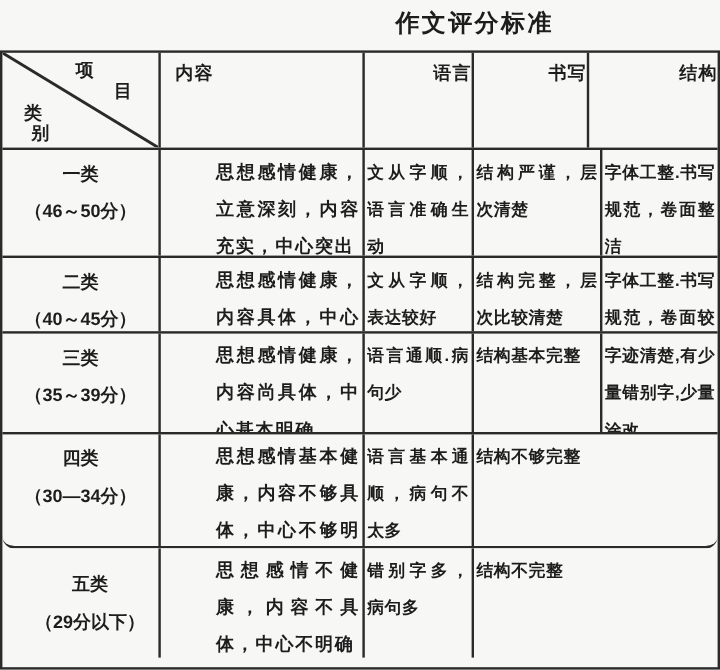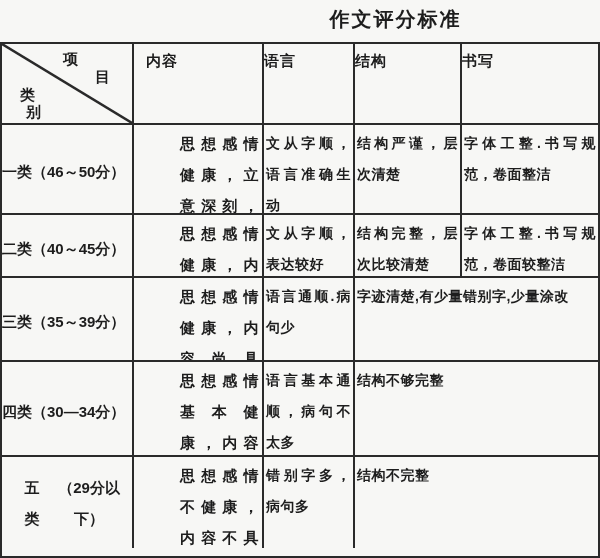--- a/index.html
+++ b/index.html
@@ -44,55 +44,55 @@
   .cell {
     box-sizing: border-box;
     border-right: 2px solid #2a2a2a;
     overflow: hidden;
     position: relative;
   }
   .cell:last-child { border-right: none; }
 
   
   .c0 { width: 132px; }
-  .c1 { width: 130px; }
+  .c1 { width: 170px; }
   .c2 { width: 91px;  }
   .c3 { width: 107px; }
   .c4 { flex: 1; }
 
   
   .r-head { height: 81px; }
   .r1 { height: 90px; }
   .r2 { height: 63px; }
   .r3 { height: 84px; }
-  .r4 { height: 95px; }
+  .r4 { height: 95px; border-radius: 10px; }
   .r5 { height: 91px; }
 
   
   .hdr {
     font-size: 15px;
     padding-top: 8px;
-    text-align: left;
+    text-align: right;
     letter-spacing: 1px;
   }
   .hdr-content { text-align: left; padding-left: 12px; }
 
   
   .corner { padding: 0; }
   .corner svg { position: absolute; left: 0; top: 0; width: 100%; height: 100%; display: block; }
   .corner .ch { position: absolute; font-size: 15px; line-height: 15px; }
   .ch-item-1 { left: 61px; top: 7px; }
   .ch-item-2 { left: 93px; top: 25px; }
   .ch-cat-1  { left: 18px; top: 43px; }
   .ch-cat-2  { left: 24px; top: 60px; }
 
   
   .cat {
     display: flex;
-    flex-direction: row;
+    flex-direction: column;
     align-items: center;
     padding-top: 5px;
     font-size: 15px;
     line-height: 31px;
     text-align: center;
   }
   .row:last-child .cat { justify-content: center; padding-top: 0; padding-left: 16px; }
 
   
   .txt {
@@ -121,22 +121,22 @@
         <svg viewBox="0 0 132 81" preserveAspectRatio="none">
           <line x1="0" y1="0" x2="132" y2="81" stroke="#2a2a2a" stroke-width="2.5"></line>
         </svg>
         <span class="ch ch-item-1">项</span>
         <span class="ch ch-item-2">目</span>
         <span class="ch ch-cat-1">类</span>
         <span class="ch ch-cat-2">别</span>
       </div>
       <div class="cell c1 hdr hdr-content">内容</div>
       <div class="cell c2 hdr">语言</div>
+      <div class="cell c4 hdr">书写</div>
       <div class="cell c3 hdr">结构</div>
-      <div class="cell c4 hdr">书写</div>
     </div>
 
     <div class="row r1">
       <div class="cell c0 cat">
         <div>一类</div>
         <div>（46～50分）</div>
       </div>
       <div class="cell c1 txt col-content">思想感情健康，立意深刻，内容充实，中心突出</div>
       <div class="cell c2 txt col-language">文从字顺，语言准确生动</div>
       <div class="cell c3 txt col-structure">结构严谨，层次清楚</div>
@@ -154,20 +154,21 @@
       <div class="cell c4 txt col-writing">字体工整.书写规范，卷面较整洁</div>
     </div>
 
     <div class="row r3">
       <div class="cell c0 cat">
         <div>三类</div>
         <div>（35～39分）</div>
       </div>
       <div class="cell c1 txt col-content">思想感情健康，内容尚具体，中心基本明确</div>
       <div class="cell c2 txt col-language">语言通顺.病句少</div>
+      <div class="cell c3 txt col-structure">结构基本完整</div>
       <div class="cell c4 txt col-writing">字迹清楚,有少量错别字,少量涂改</div>
     </div>
 
     <div class="row r4">
       <div class="cell c0 cat">
         <div>四类</div>
         <div>（30—34分）</div>
       </div>
       <div class="cell c1 txt col-content">思想感情基本健康，内容不够具体，中心不够明确</div>
       <div class="cell c2 txt col-language">语言基本通顺，病句不太多</div>

